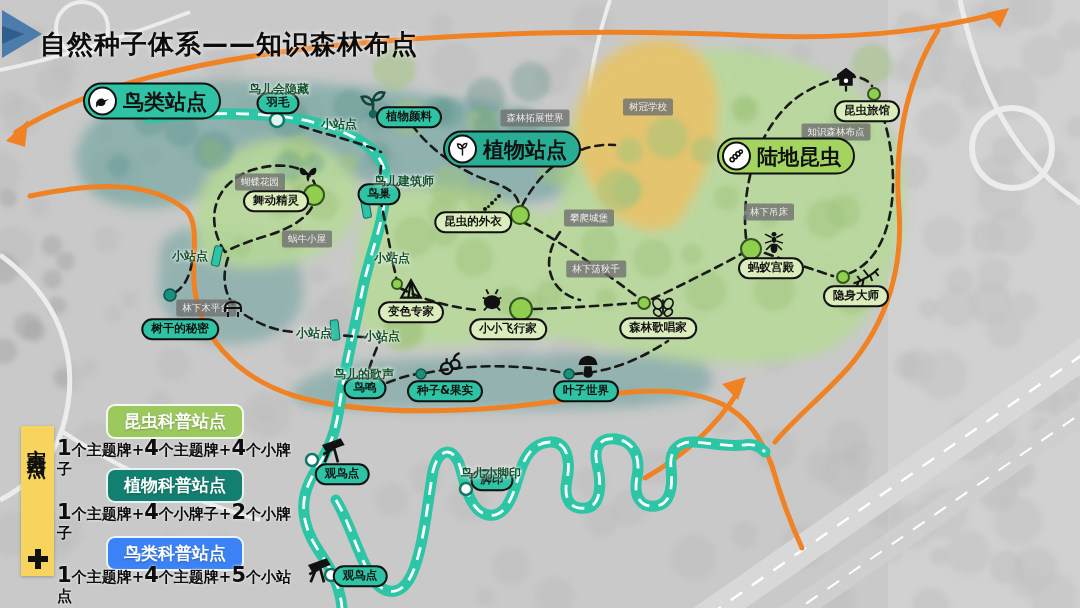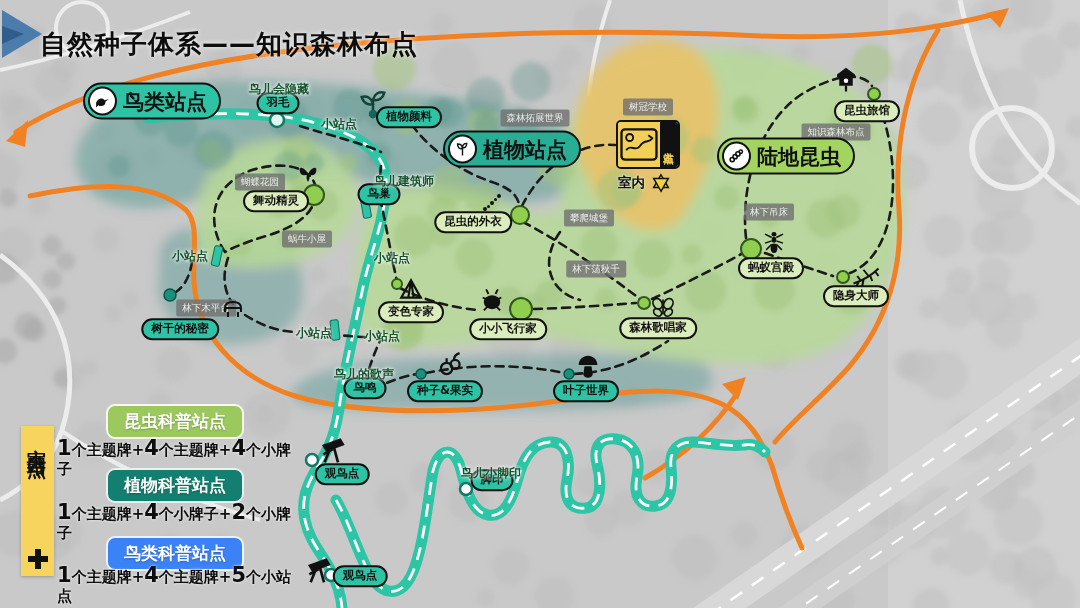--- a/index.html
+++ b/index.html
@@ -550,32 +550,14 @@
   </div>
   <div id="legend-items">
       <div class="legend-pill" style="top: 404px; background: rgb(156, 201, 94);">昆虫科普站点</div>
       <div class="legend-desc" style="top: 437px;"><span class="num">1</span>个主题牌+<span class="num">4</span>个主题牌+<span class="num">4</span>个小牌子</div>
       <div class="legend-pill" style="top: 468px; background: rgb(19, 127, 112);">植物科普站点</div>
       <div class="legend-desc" style="top: 501px;"><span class="num">1</span>个主题牌+<span class="num">4</span>个小牌子+<span class="num">2</span>个小牌子</div>
       <div class="legend-pill" style="top: 536px; background: #3b82f6;">鸟类科普站点</div>
       <div class="legend-desc" style="top: 564px;"><span class="num">1</span>个主题牌+<span class="num">4</span>个主题牌+<span class="num">5</span>个小站点</div>
     </div>
 
-  <div class="main-badge">
-    <div class="badge-box">
-      <svg class="badge-doodle" viewBox="0 0 36 34" style="background:#f2cf56">
-        <rect x="3" y="4" width="30" height="26" rx="3" fill="none" stroke="#111" stroke-width="2"></rect>
-        <path d="M7 22c4-6 8 2 12-4s8-2 10-6" fill="none" stroke="#111" stroke-width="1.6"></path>
-        <circle cx="10" cy="11" r="3" fill="none" stroke="#111" stroke-width="1.6"></circle>
-        <path d="M26 9l4 3" stroke="#111" stroke-width="1.6"></path>
-      </svg>
-      <div class="badge-strip">主站点</div>
-    </div>
-    <div class="badge-indoor">
-      <span>室内</span>
-      <svg width="22" height="22" viewBox="0 0 24 24">
-        <polygon points="12,3 20,17 4,17" fill="#f2d23e" stroke="#111" stroke-width="1.6"></polygon>
-        <polygon points="12,21 4,7 20,7" fill="#f2d23e" stroke="#111" stroke-width="1.6"></polygon>
-      </svg>
-    </div>
-  </div>
 
 </div>
 
 </body></html>

